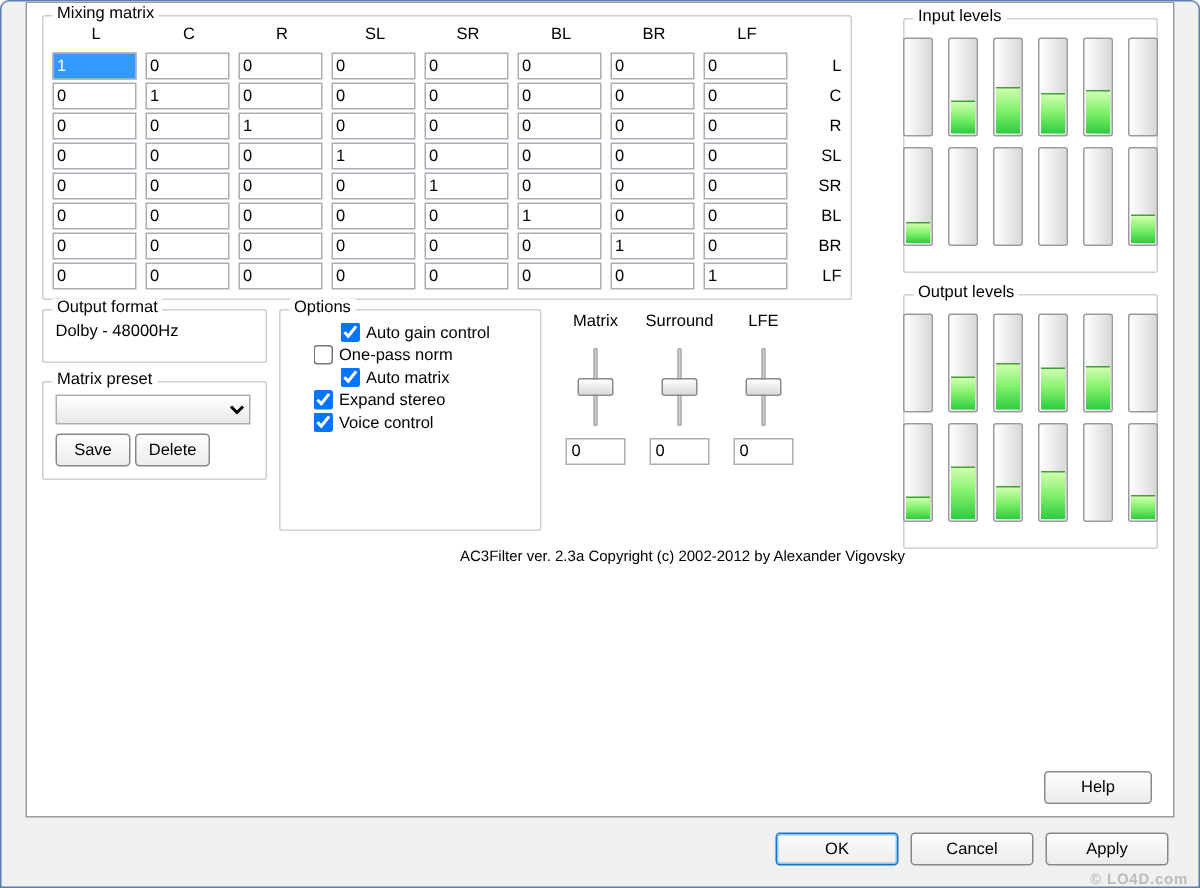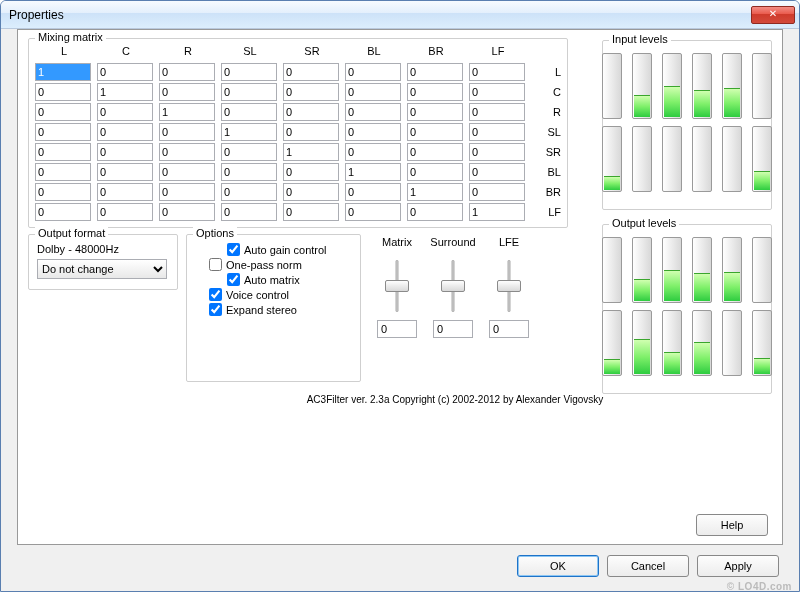--- a/index.html
+++ b/index.html
@@ -216,26 +216,20 @@
   .watermark {
     position:absolute; right:8px; bottom:0;
     font-size:10px; color:#bbb; font-weight:bold; letter-spacing:0.5px;
     pointer-events:none;
   }
 </style>
 </head>
 <body>
 
 <div class="window">
-  <div class="titlebar">
-    <span class="title">Properties</span>
-    <div class="close-btn">
-      <span>✕</span>
-    </div>
-  </div>
 
 
   <div class="panel">
 
     <div class="fieldset" style="width:540px">
       <span class="legend">Mixing matrix</span>
       <div class="matrix" id="matrix">
           <div class="hdr">L</div>
           <div class="hdr">C</div>
           <div class="hdr">R</div>
@@ -318,23 +312,30 @@
           <input value="1" style="">
           <div class="rowlabel">LF</div>
         </div>
     </div>
 
     <div class="row-bottom">
       <div class="col-left">
         <div class="fieldset" style="padding:8px 8px 10px 8px">
           <span class="legend">Output format</span>
           <div style="margin-bottom:4px">Dolby - 48000Hz</div>
-          <select class="combo">
-            <option>Do not change</option>
+        </div>
+        <div class="fieldset" style="padding:8px">
+          <span class="legend">Matrix preset</span>
+          <select class="combo" style="margin-bottom:6px" value="">
+            <option></option>
           </select>
+          <div>
+            <button class="btn">Save</button>
+            <button class="btn">Delete</button>
+          </div>
         </div>
       </div>
 
       <div class="col-opts">
         <div class="fieldset" style="height:148px">
           <span class="legend">Options</span>
           <div id="opts">
               <div class="checkbox-row">
                 <input type="checkbox" checked="" style="">
                 <span>Auto gain control</span>
@@ -342,25 +343,25 @@
               <div class="checkbox-row indent">
                 <input type="checkbox" style="">
                 <span>One-pass norm</span>
               </div>
               <div class="checkbox-row">
                 <input type="checkbox" checked="" style="">
                 <span>Auto matrix</span>
               </div>
               <div class="checkbox-row indent">
                 <input type="checkbox" checked="" style="">
-                <span>Voice control</span>
+                <span>Expand stereo</span>
               </div>
               <div class="checkbox-row indent">
                 <input type="checkbox" checked="" style="">
-                <span>Expand stereo</span>
+                <span>Voice control</span>
               </div>
             </div>
         </div>
       </div>
 
       <div class="col-sliders" id="sliders"><div class="slider-col">
             <div class="slider-label">Matrix</div>
             <div class="vslider">
               <div class="track"></div>
               <div class="thumb"></div>

